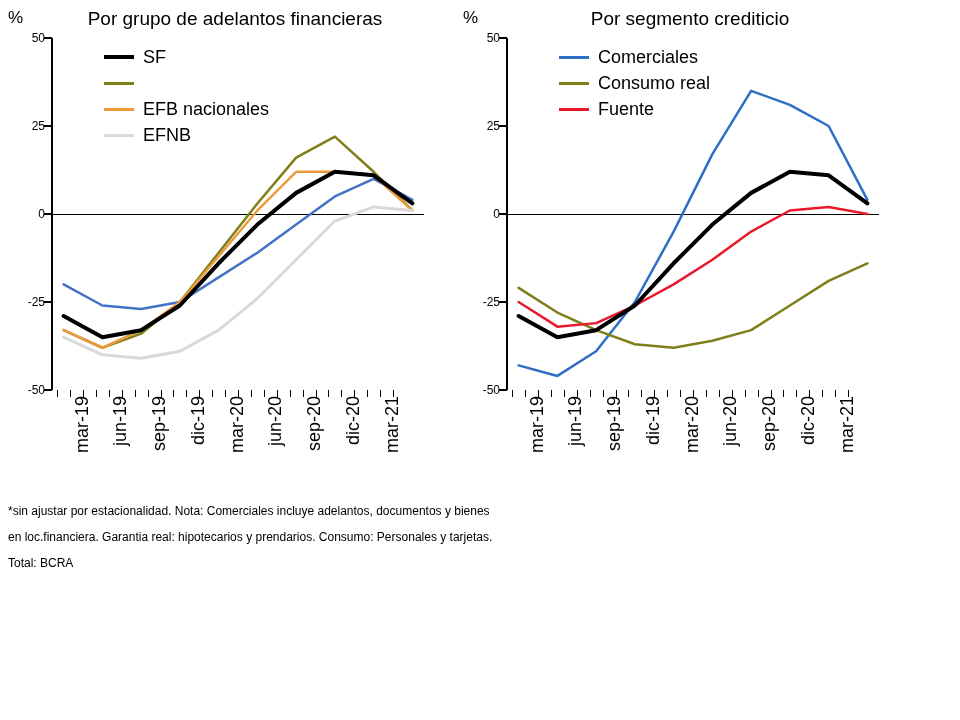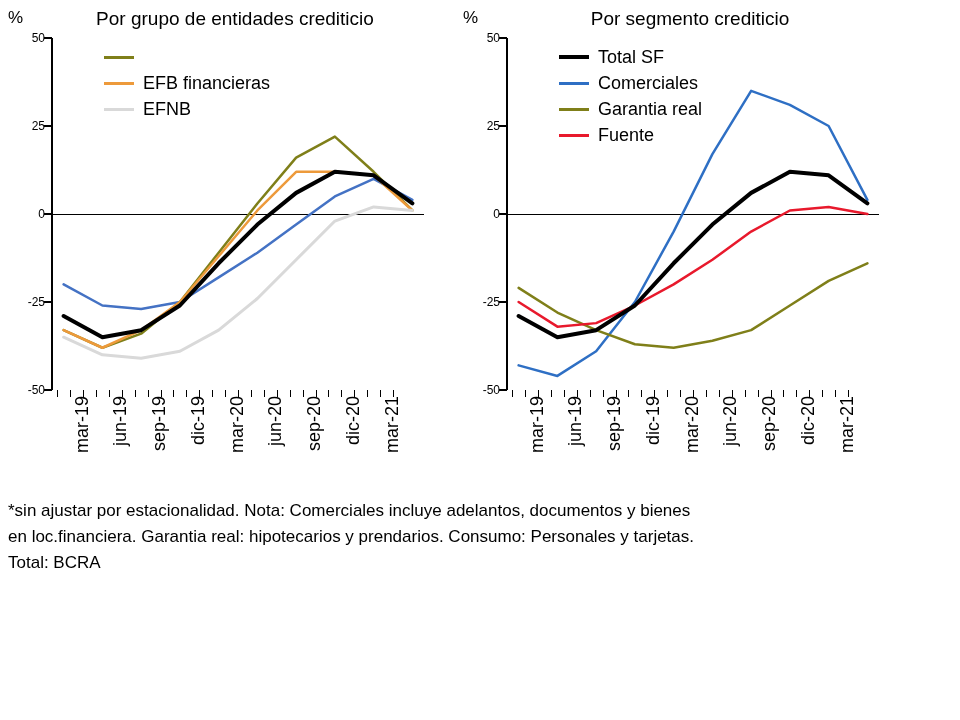--- a/index.html
+++ b/index.html
@@ -117,33 +117,33 @@
     height: 4px;
     margin-right: 9px;
     flex: 0 0 auto;
   }
   .legend-swatch.thick { height: 5px; }
   .footnote {
     position: absolute;
     left: 8px;
     top: 498px;
     width: 930px;
-    font-size: 17px;
+    font-size: 12px;
     line-height: 26px;
   }
   svg { display: block; }
 </style>
 </head>
 <body>
 
 <div class="charts-row">
 
   <div class="chart-panel" id="panel-left">
     <div class="unit-label">%</div>
-    <div class="panel-title">Por grupo de entidades crediticio</div>
+    <div class="panel-title">Por grupo de adelantos financieras</div>
     <div class="axis-left"></div>
     <div class="plot" id="plot-left">
         <div class="ytick-mark" style="top: 0px;"></div>
         <div class="ytick-label" style="top: 0px;">50</div>
         <div class="ytick-mark" style="top: 88px;"></div>
         <div class="ytick-label" style="top: 88px;">25</div>
         <div class="ytick-mark" style="top: 176px;"></div>
         <div class="ytick-label" style="top: 176px;">0</div>
         <div class="ytick-mark" style="top: 264px;"></div>
         <div class="ytick-label" style="top: 264px;">-25</div>
@@ -180,25 +180,29 @@
         <svg width="372" height="352" style="position: absolute; left: 0px; top: 0px;">
           <polyline points="11.63,246.40 50.38,267.52 89.13,271.04 127.88,264.00 166.63,239.36 205.38,214.72 244.13,186.56 282.88,158.40 321.63,140.80 360.38,161.92" fill="none" stroke="#4472C4" stroke-width="2.5" stroke-linejoin="round" stroke-linecap="round"></polyline>
           <polyline points="11.63,292.16 50.38,309.76 89.13,295.68 127.88,264.00 166.63,214.72 205.38,165.44 244.13,119.68 282.88,98.56 321.63,133.76 360.38,172.48" fill="none" stroke="#7F7F19" stroke-width="2.5" stroke-linejoin="round" stroke-linecap="round"></polyline>
           <polyline points="11.63,292.16 50.38,309.76 89.13,292.16 127.88,264.00 166.63,218.24 205.38,172.48 244.13,133.76 282.88,133.76 321.63,137.28 360.38,172.48" fill="none" stroke="#ED9A3B" stroke-width="2.5" stroke-linejoin="round" stroke-linecap="round"></polyline>
           <polyline points="11.63,299.20 50.38,316.80 89.13,320.32 127.88,313.28 166.63,292.16 205.38,260.48 244.13,221.76 282.88,183.04 321.63,168.96 360.38,172.48" fill="none" stroke="#D9D9D9" stroke-width="3" stroke-linejoin="round" stroke-linecap="round"></polyline>
           <polyline points="11.63,278.08 50.38,299.20 89.13,292.16 127.88,267.52 166.63,225.28 205.38,186.56 244.13,154.88 282.88,133.76 321.63,137.28 360.38,165.44" fill="none" stroke="#000000" stroke-width="4" stroke-linejoin="round" stroke-linecap="round"></polyline>
         </svg>
       </div>
     <div class="legend" id="legend-left" style="left:104px; top:44px;">
         <div class="legend-row">
+          <span class="legend-swatch thick" style="background: rgb(0, 0, 0); height: 4px;"></span>
+          <span>SF</span>
+        </div>
+        <div class="legend-row">
           <span class="legend-swatch" style="background: rgb(127, 127, 25); height: 3px;"></span>
         </div>
         <div class="legend-row">
           <span class="legend-swatch" style="background: rgb(237, 154, 59); height: 3px;"></span>
-          <span>EFB financieras</span>
+          <span>EFB nacionales</span>
         </div>
         <div class="legend-row">
           <span class="legend-swatch" style="background: rgb(217, 217, 217); height: 3px;"></span>
           <span>EFNB</span>
         </div>
       </div>
   <div class="xtick-label" style="left: 71.625px;">mar-19</div>
       <div class="xtick-label" style="left: 110.375px;">jun-19</div>
       <div class="xtick-label" style="left: 149.125px;">sep-19</div>
       <div class="xtick-label" style="left: 187.875px;">dic-19</div>
@@ -254,30 +258,26 @@
         <div class="xtick-mark" style="left: 341px;"></div>
         <svg width="372" height="352" style="position: absolute; left: 0px; top: 0px;">
           <polyline points="11.63,327.36 50.38,337.92 89.13,313.28 127.88,264.00 166.63,193.60 205.38,116.16 244.13,52.80 282.88,66.88 321.63,88.00 360.38,161.92" fill="none" stroke="#2E6FC4" stroke-width="2.5" stroke-linejoin="round" stroke-linecap="round"></polyline>
           <polyline points="11.63,249.92 50.38,274.56 89.13,292.16 127.88,306.24 166.63,309.76 205.38,302.72 244.13,292.16 282.88,267.52 321.63,242.88 360.38,225.28" fill="none" stroke="#7F7F19" stroke-width="2.5" stroke-linejoin="round" stroke-linecap="round"></polyline>
           <polyline points="11.63,264.00 50.38,288.64 89.13,285.12 127.88,267.52 166.63,246.40 205.38,221.76 244.13,193.60 282.88,172.48 321.63,168.96 360.38,176.00" fill="none" stroke="#E8192C" stroke-width="2.5" stroke-linejoin="round" stroke-linecap="round"></polyline>
           <polyline points="11.63,278.08 50.38,299.20 89.13,292.16 127.88,267.52 166.63,225.28 205.38,186.56 244.13,154.88 282.88,133.76 321.63,137.28 360.38,165.44" fill="none" stroke="#000000" stroke-width="4" stroke-linejoin="round" stroke-linecap="round"></polyline>
         </svg>
       </div>
     <div class="legend" id="legend-right" style="left:104px; top:44px;">
         <div class="legend-row">
-          <span class="legend-swatch thick" style="background: rgb(0, 0, 0); height: 4px;"></span>
-          <span>Total SF</span>
-        </div>
-        <div class="legend-row">
           <span class="legend-swatch" style="background: rgb(46, 111, 196); height: 3px;"></span>
           <span>Comerciales</span>
         </div>
         <div class="legend-row">
           <span class="legend-swatch" style="background: rgb(127, 127, 25); height: 3px;"></span>
-          <span>Garantia real</span>
+          <span>Consumo real</span>
         </div>
         <div class="legend-row">
           <span class="legend-swatch" style="background: rgb(232, 25, 44); height: 3px;"></span>
           <span>Fuente</span>
         </div>
       </div>
   <div class="xtick-label" style="left: 71.625px;">mar-19</div>
       <div class="xtick-label" style="left: 110.375px;">jun-19</div>
       <div class="xtick-label" style="left: 149.125px;">sep-19</div>
       <div class="xtick-label" style="left: 187.875px;">dic-19</div>

